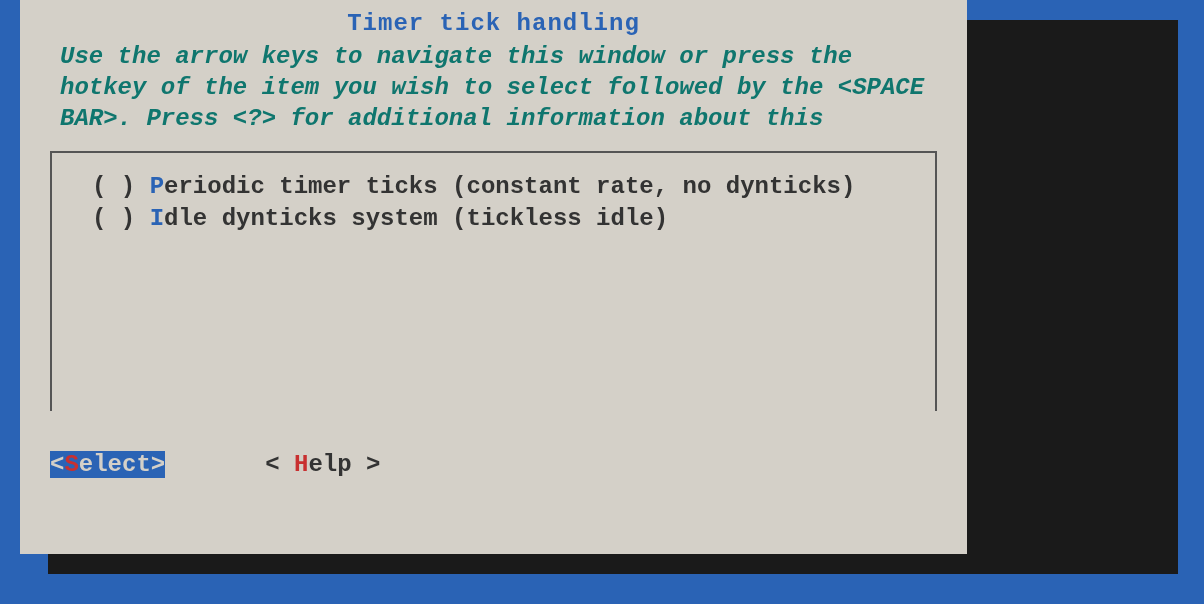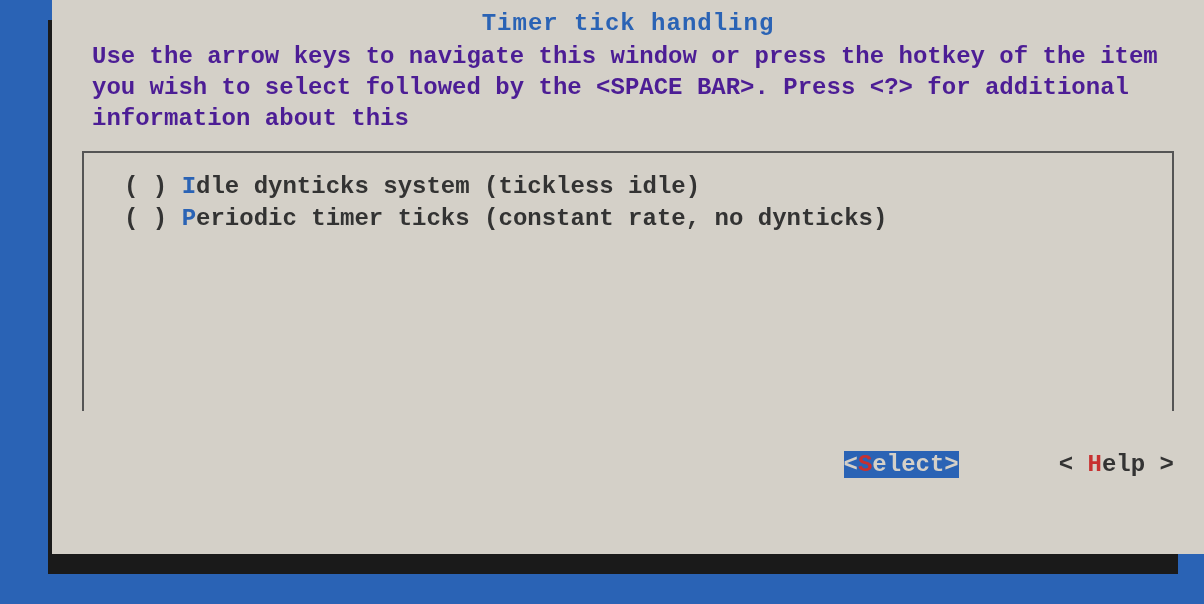--- a/index.html
+++ b/index.html
@@ -17,37 +17,37 @@
       top: 20px;
       left: 48px;
       width: 1130px;
       height: 554px;
       background: #1a1a1a;
     }
     .dialog {
       position: absolute;
       top: 0;
       left: 20px;
-      width: 1152px;
+      width: 947px;
       height: 554px;
       background: #d4d0c8;
       padding: 10px 30px 16px 30px;
-      margin-left: 32px;
     }
     .title {
       color: #2a63b5;
       text-align: center;
       margin-bottom: 4px;
       letter-spacing: 1px;
     }
     .help-text {
-      color: #4c1d95;
+      color: #0f766e;
       line-height: 1.3;
       padding: 0 10px;
       margin-bottom: 16px;
+      font-style: italic;
     }
     .option-box {
       border: 2px solid #555;
       border-bottom: none;
       height: 260px;
       padding: 18px 40px;
       margin-bottom: 40px;
     }
     .option-row {
       color: #333;
@@ -65,21 +65,21 @@
       color: #d4d0c8;
     }
     .selected-label {
       background: #2a63b5;
       color: #d4d0c8;
     }
     .selected-label .hotkey {
       color: #e8b84a;
     }
     .buttons {
-      text-align: right;
+      text-align: left;
       color: #333;
     }
     .btn-select {
       background: #2a63b5;
       color: #d4d0c8;
     }
     .btn-select .hotkey {
       color: #c83030;
     }
     .btn-help .hotkey {
@@ -90,20 +90,20 @@
 </head>
 <body>
 
 <div class="shadow"></div>
 
 <div class="dialog">
   <div class="title">Timer tick handling</div>
   <div class="help-text">Use the arrow keys to navigate this window or press the hotkey of the item you wish to select followed by the &lt;SPACE BAR&gt;. Press &lt;?&gt; for additional information about this</div>
 
   <div class="option-box">
+    <div class="option-row"><span class="option-marker">( )</span> <span class="option-hotkey">P</span><span>eriodic timer ticks (constant rate, no dynticks)</span></div>
     <div class="option-row"><span class="option-marker">( )</span> <span class="option-hotkey">I</span><span>dle dynticks system (tickless idle)</span></div>
-    <div class="option-row"><span class="option-marker">( )</span> <span class="option-hotkey">P</span><span>eriodic timer ticks (constant rate, no dynticks)</span></div>
   </div>
 
   <div class="buttons">
     <span class="btn-select"><span>&lt;</span><span class="hotkey">S</span><span>elect</span><span>&gt;</span></span><span class="btn-gap"></span><span class="btn-help"><span>&lt; </span><span class="hotkey">H</span><span>elp</span><span> &gt;</span></span>
   </div>
 </div>
 
 </body></html>

